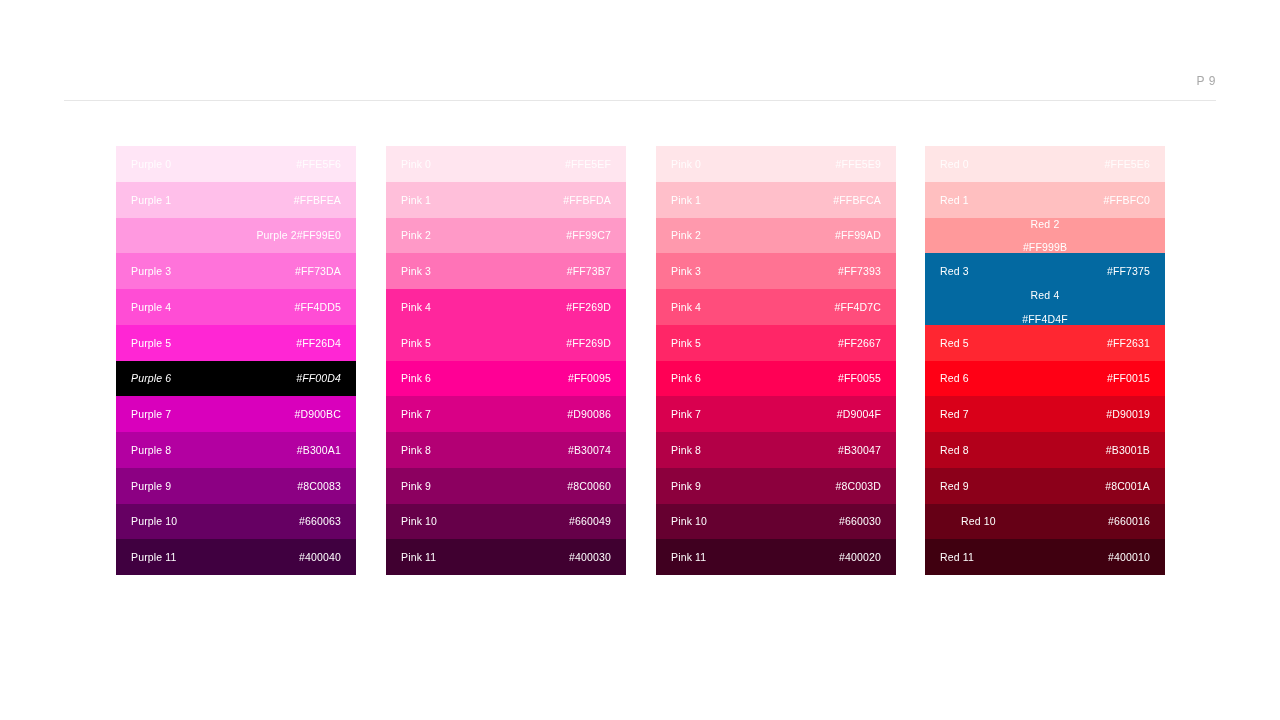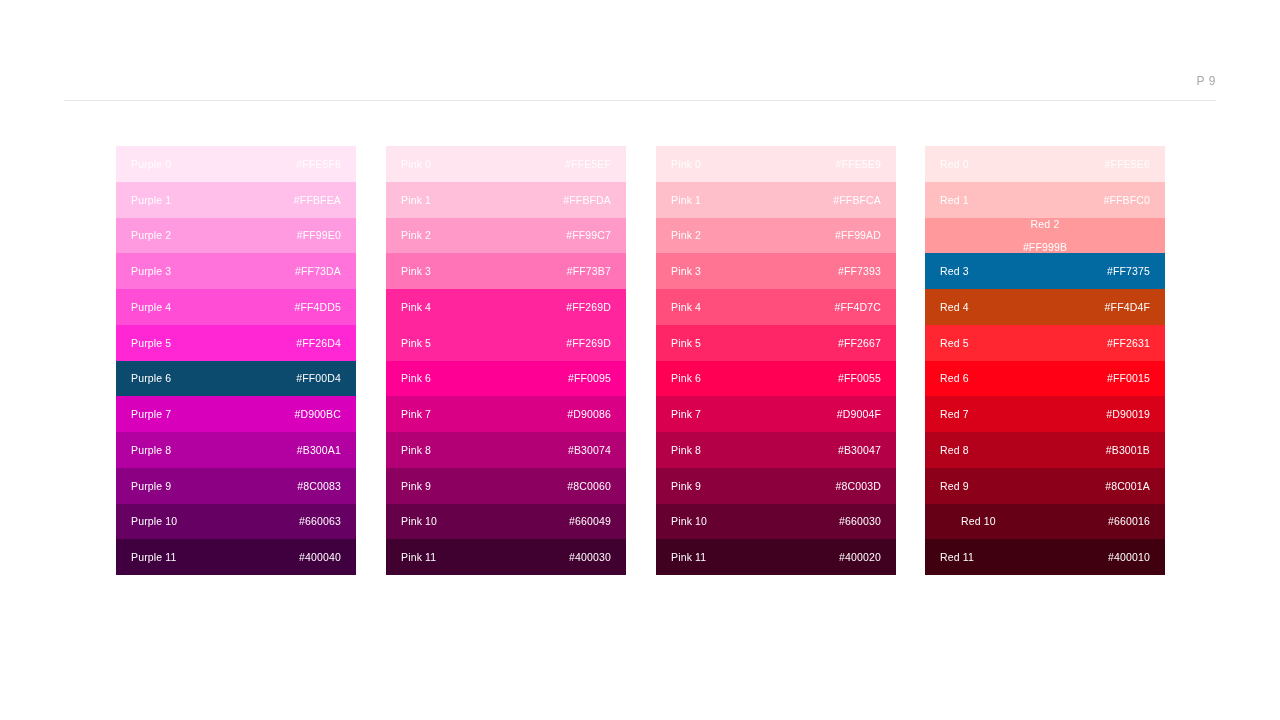--- a/index.html
+++ b/index.html
@@ -102,37 +102,37 @@
 <div class="palette-area">
     <div class="palette-column col-0">
       <div class="swatch faint" style="background-color: rgb(255, 229, 246);">
         <span class="swatch-name">Purple 0</span>
         <span class="swatch-hex">#FFE5F6</span>
       </div>
       <div class="swatch" style="background-color: rgb(255, 191, 234);">
         <span class="swatch-name">Purple 1</span>
         <span class="swatch-hex">#FFBFEA</span>
       </div>
-      <div class="swatch" style="background-color: rgb(255, 153, 224);">
+      <div class="swatch" style="background-color: rgb(255, 153, 224); justify-content: flex-end;">
         <span class="swatch-name">Purple 2</span>
         <span class="swatch-hex">#FF99E0</span>
       </div>
       <div class="swatch" style="background-color: rgb(255, 115, 218);">
         <span class="swatch-name">Purple 3</span>
         <span class="swatch-hex">#FF73DA</span>
       </div>
       <div class="swatch" style="background-color: rgb(255, 77, 213);">
         <span class="swatch-name">Purple 4</span>
         <span class="swatch-hex">#FF4DD5</span>
       </div>
       <div class="swatch" style="background-color: rgb(255, 38, 212);">
         <span class="swatch-name">Purple 5</span>
         <span class="swatch-hex">#FF26D4</span>
       </div>
-      <div class="swatch" style="background-color: #0c4a6e;">
+      <div class="swatch" style="background-color: #000000; font-style: italic;">
         <span class="swatch-name">Purple 6</span>
         <span class="swatch-hex">#FF00D4</span>
       </div>
       <div class="swatch" style="background-color: rgb(217, 0, 188);">
         <span class="swatch-name">Purple 7</span>
         <span class="swatch-hex">#D900BC</span>
       </div>
       <div class="swatch" style="background-color: rgb(179, 0, 161);">
         <span class="swatch-name">Purple 8</span>
         <span class="swatch-hex">#B300A1</span>
@@ -260,21 +260,21 @@
         <span class="swatch-hex">#FFBFC0</span>
       </div>
       <div class="swatch" style="background-color: rgb(255, 153, 155); flex-direction: column;">
         <span class="swatch-name">Red 2</span>
         <span class="swatch-hex">#FF999B</span>
       </div>
       <div class="swatch" style="background-color: #0369a1; gap: 28px;">
         <span class="swatch-name">Red 3</span>
         <span class="swatch-hex">#FF7375</span>
       </div>
-      <div class="swatch" style="background-color: #c2410c;">
+      <div class="swatch" style="background-color: #0369a1; flex-direction: column;">
         <span class="swatch-name">Red 4</span>
         <span class="swatch-hex">#FF4D4F</span>
       </div>
       <div class="swatch" style="background-color: rgb(255, 38, 49);">
         <span class="swatch-name">Red 5</span>
         <span class="swatch-hex">#FF2631</span>
       </div>
       <div class="swatch" style="background-color: rgb(255, 0, 21); gap: 36px;">
         <span class="swatch-name">Red 6</span>
         <span class="swatch-hex">#FF0015</span>

